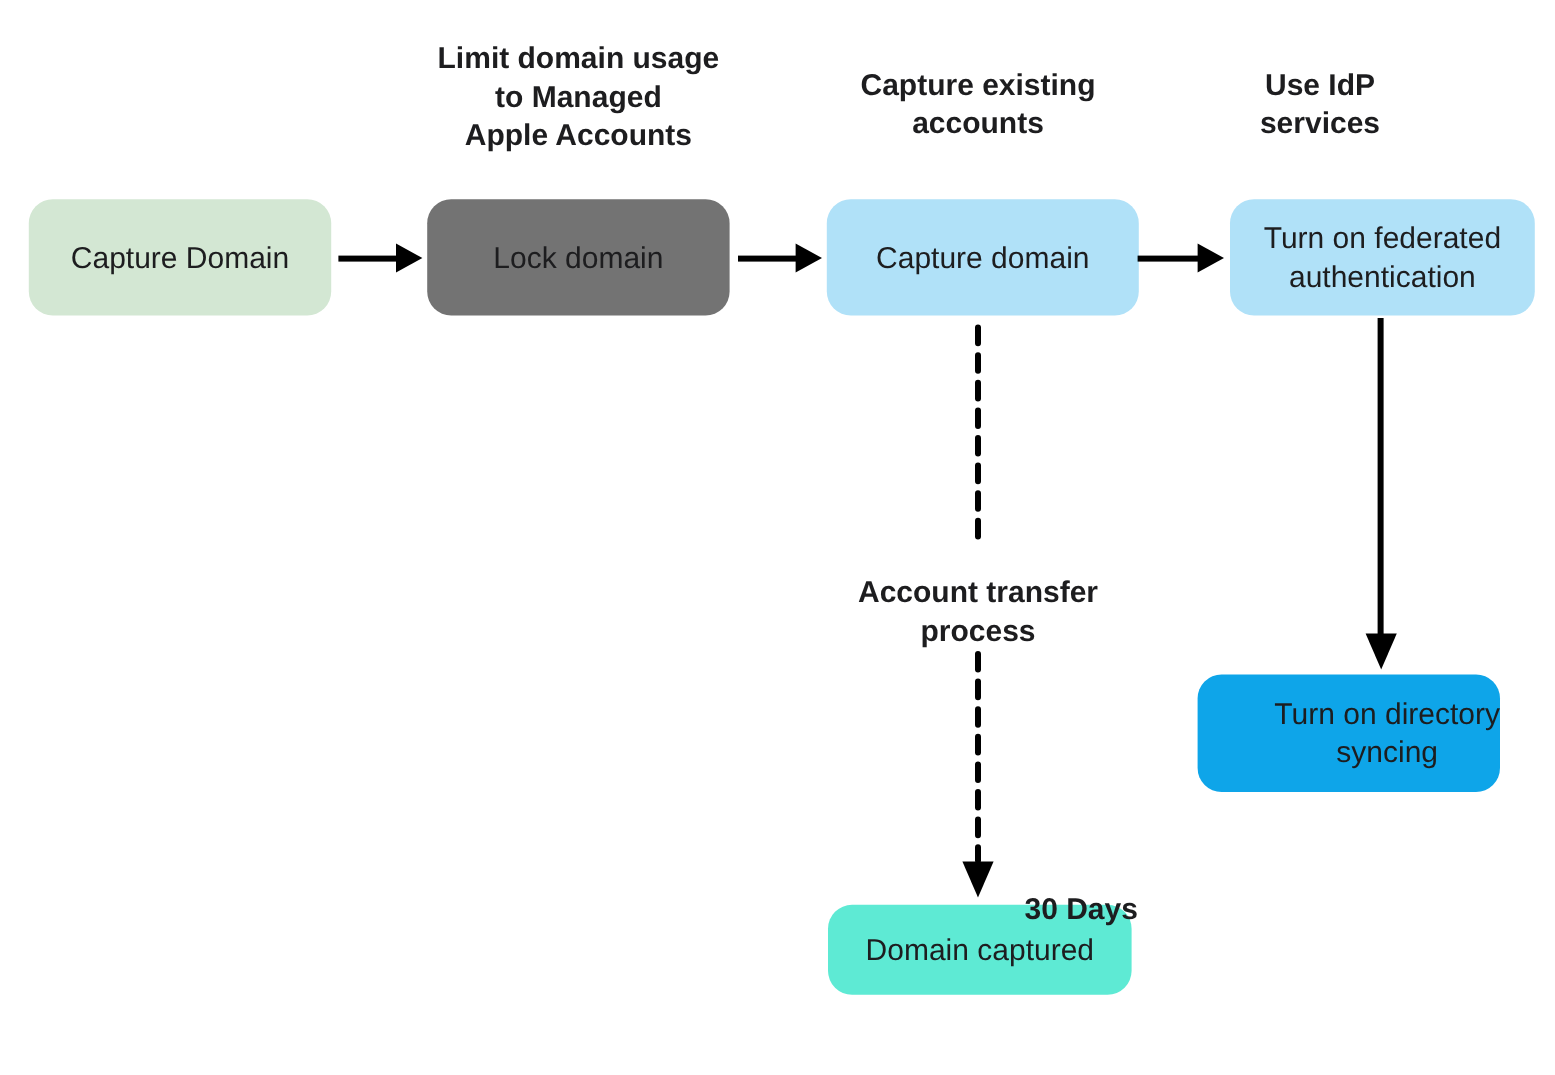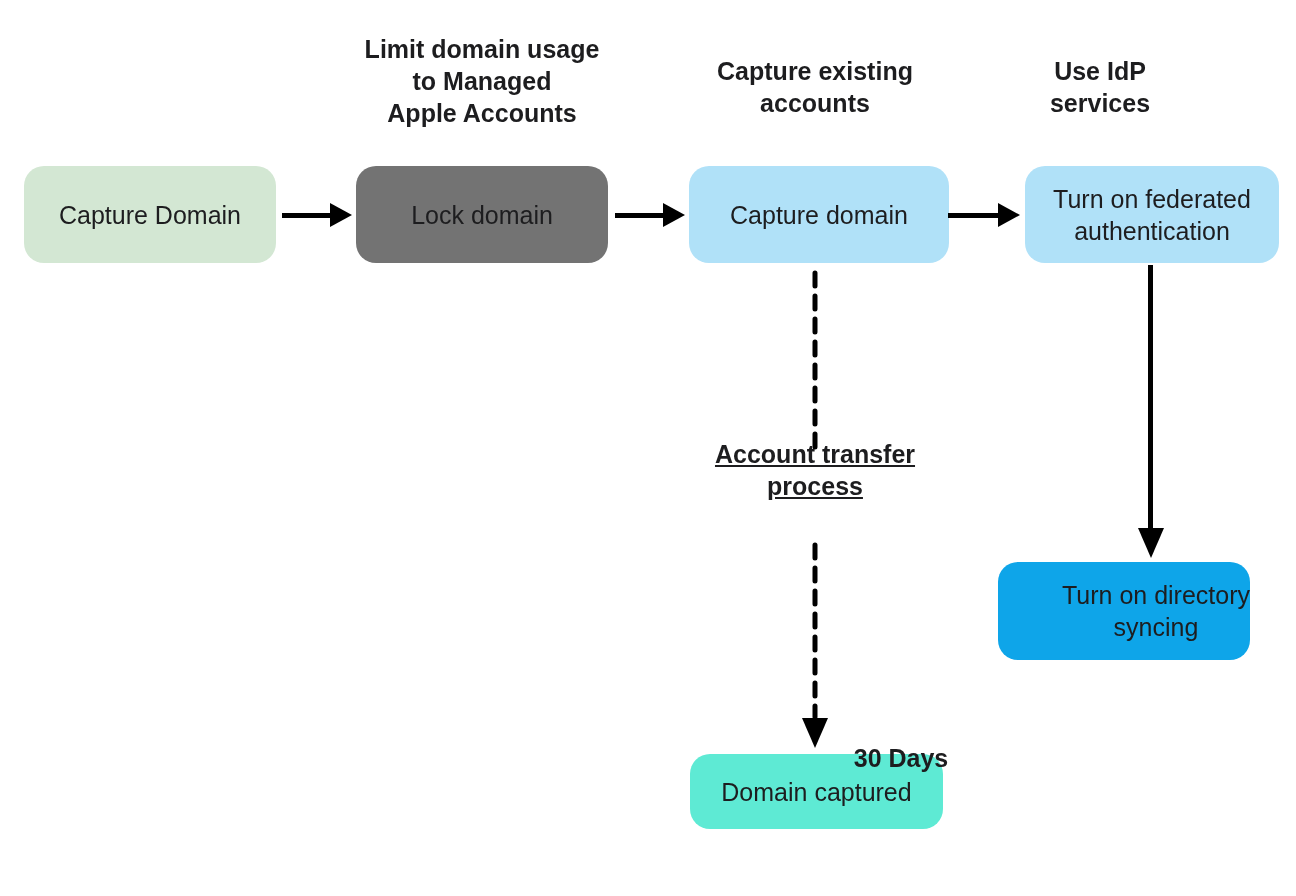--- a/index.html
+++ b/index.html
@@ -126,17 +126,17 @@
   <div>
     <svg class="dash-seg" style="left:811px; top:269px;" width="8" height="190">
       <line x1="4" y1="4" x2="4" y2="186" stroke="#000" stroke-width="5" stroke-dasharray="13 10" stroke-linecap="round"></line>
     </svg>
     <svg class="dash-seg" style="left:811px; top:541px;" width="8" height="180">
       <line x1="4" y1="4" x2="4" y2="176" stroke="#000" stroke-width="5" stroke-dasharray="13 10" stroke-linecap="round"></line>
     </svg>
     <div class="head-down" style="left:802px; top:718px;"></div>
   </div>
 
-  <div class="annotation" style="left:815px; top:438px;text-decoration:underline;">Account transfer
+  <div class="annotation" style="left:815px; top:478px;">Account transfer
 process</div>
   <div class="annotation" style="left:901px; top:742px;">30 Days</div>
 
 </div>
 
 </body></html>

